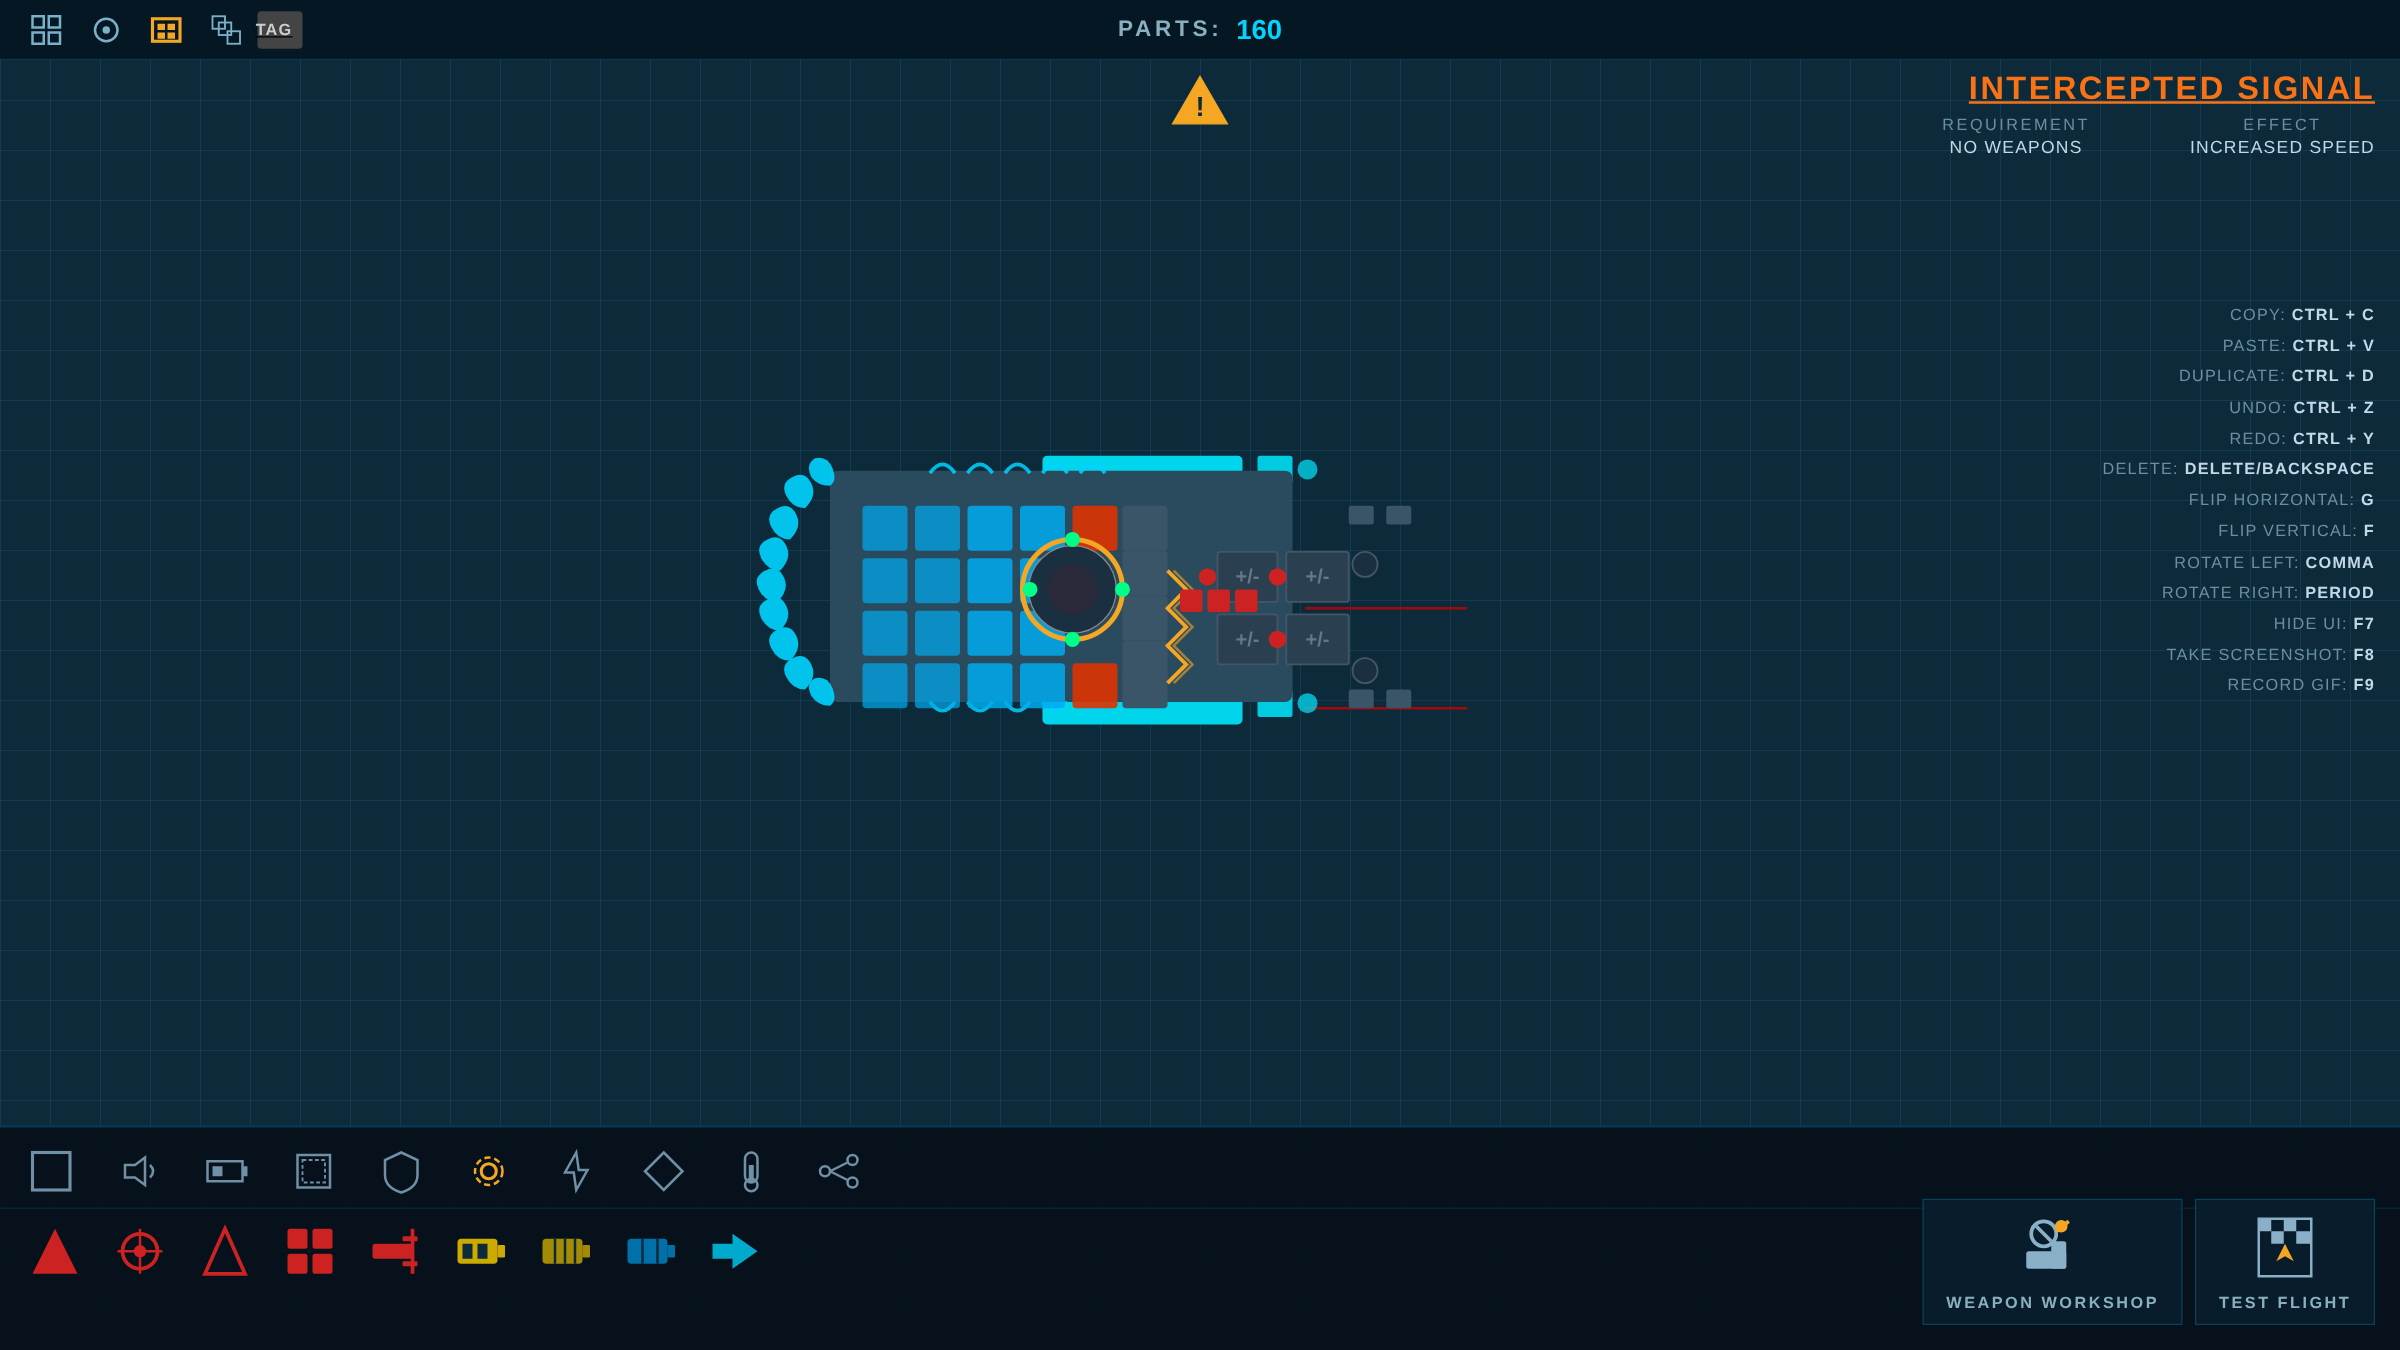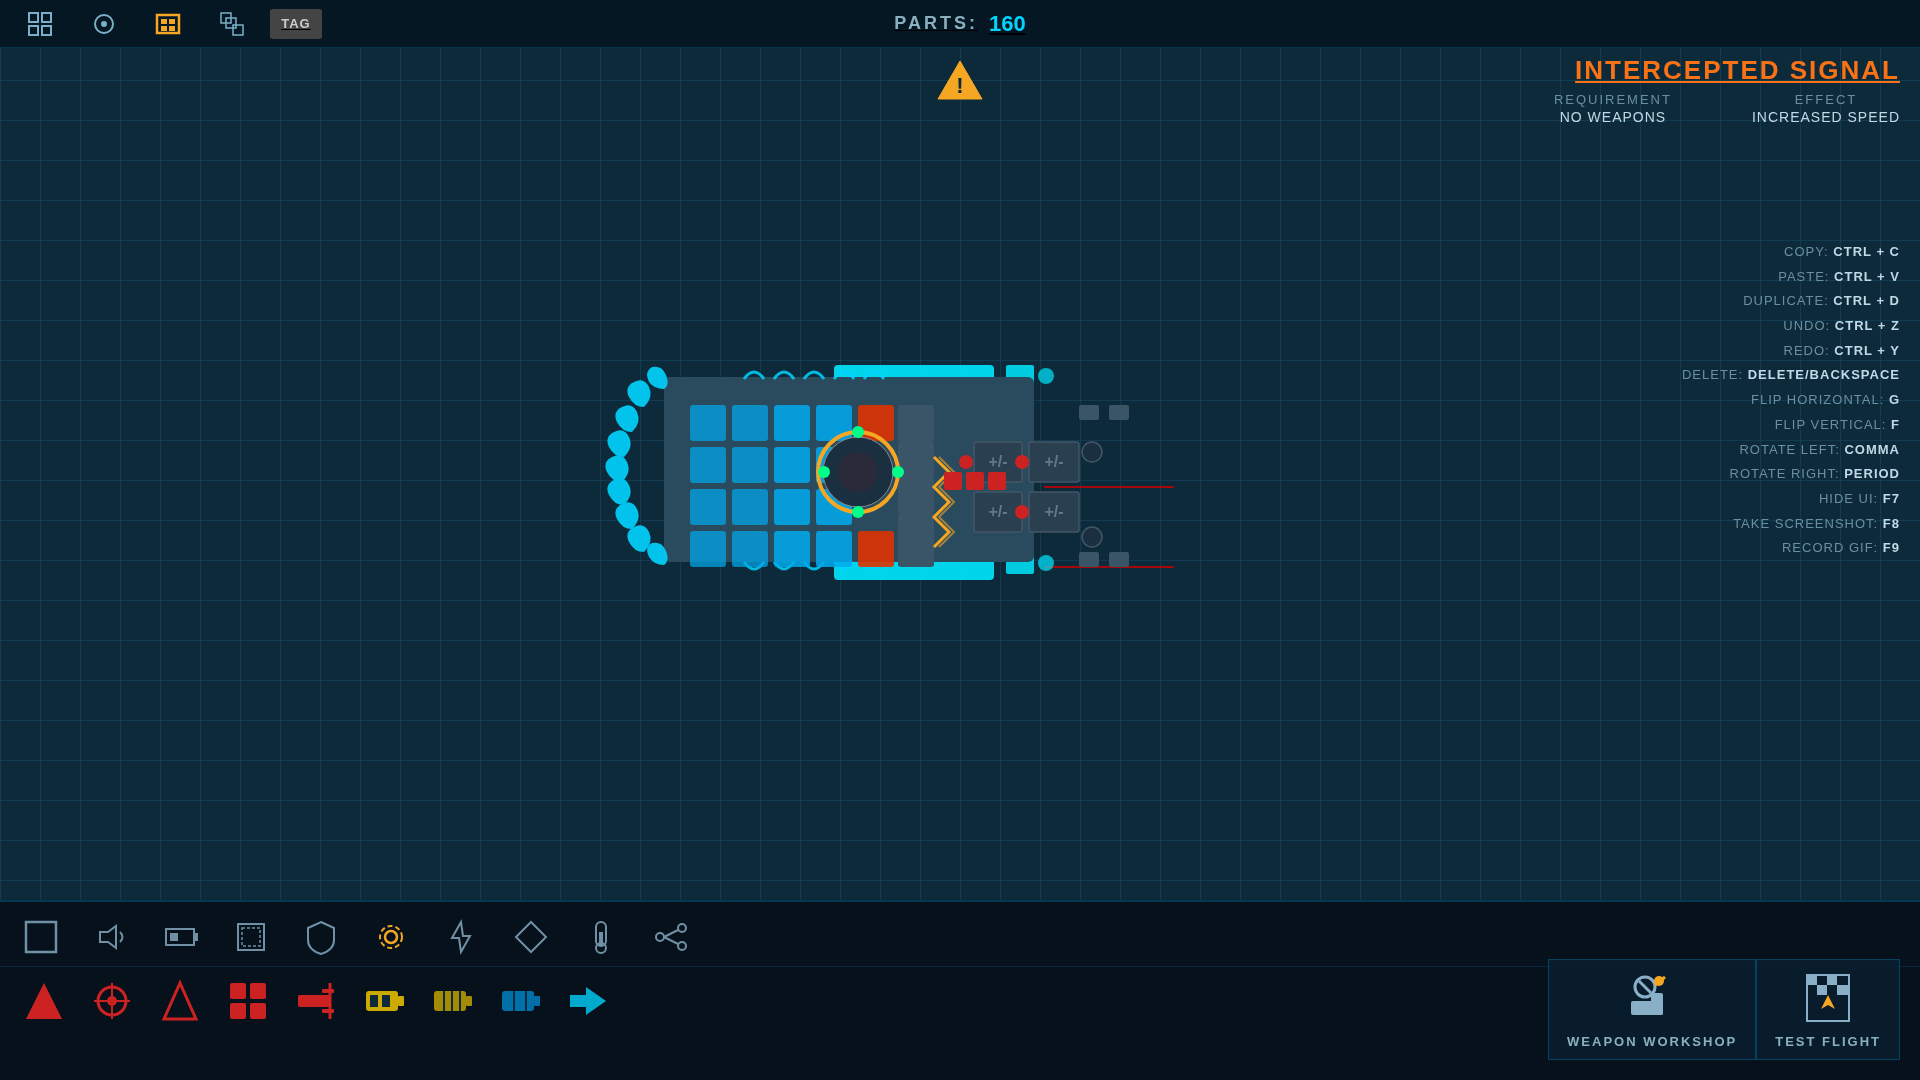--- a/index.html
+++ b/index.html
@@ -36,37 +36,36 @@
     }
 
     .top-bar-icons {
       display: flex;
       align-items: center;
       gap: 12px;
       padding-left: 14px;
     }
 
     .top-icon {
-      width: 52px;
+      width: 36px;
       height: 30px;
       display: flex;
       align-items: center;
-      justify-content: center;
+      justify-content: flex-end;
       cursor: pointer;
       text-decoration: underline;
     }
 
     .parts-display {
       position: absolute;
       left: 50%;
       transform: translateX(-50%);
       display: flex;
       align-items: center;
       gap: 11px;
-      text-decoration: underline;
     }
 
     .parts-label {
       color: #8ab0c0;
       font-size: 18px;
       font-weight: bold;
       letter-spacing: 3px;
       text-transform: uppercase;
     }
 
@@ -198,20 +197,21 @@
       justify-content: center;
       cursor: pointer;
     }
 
     
     .action-buttons {
       position: absolute;
       bottom: 20px;
       right: 20px;
       display: flex;
+      gap: 10px;
       align-items: flex-end;
       z-index: 20;
     }
 
     .action-btn {
       display: flex;
       flex-direction: column;
       align-items: center;
       gap: 8px;
       cursor: pointer;

